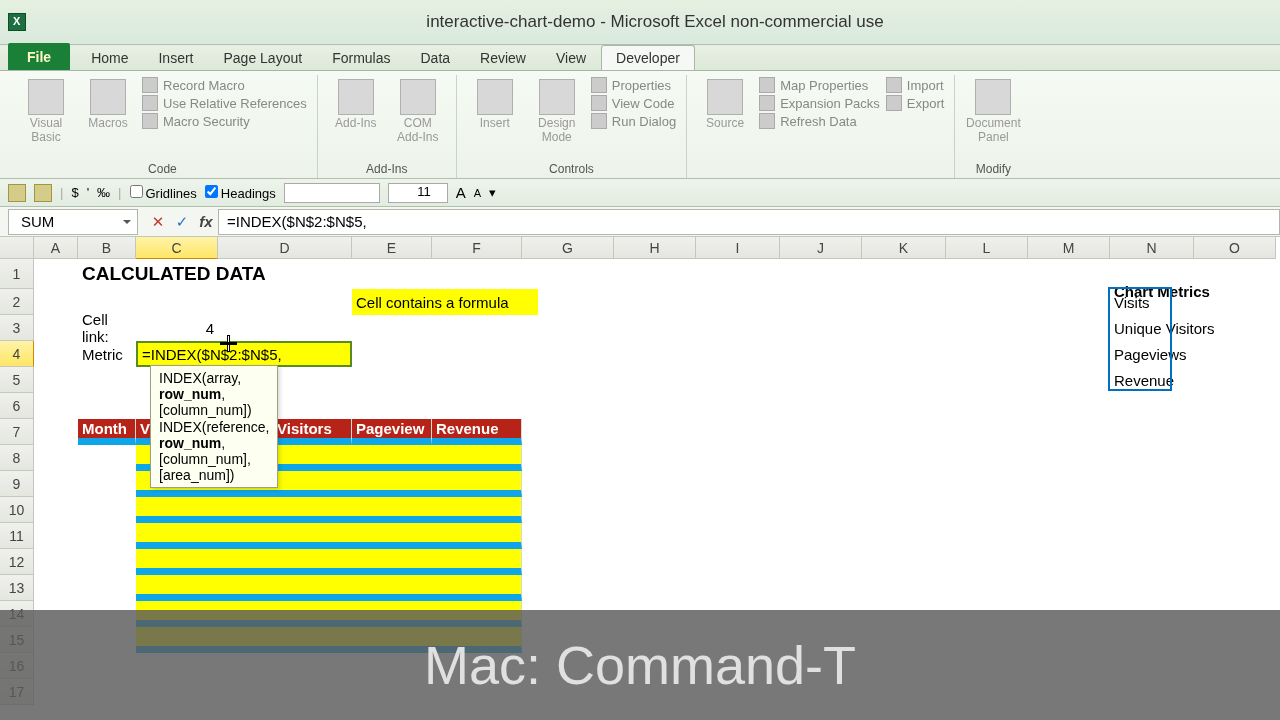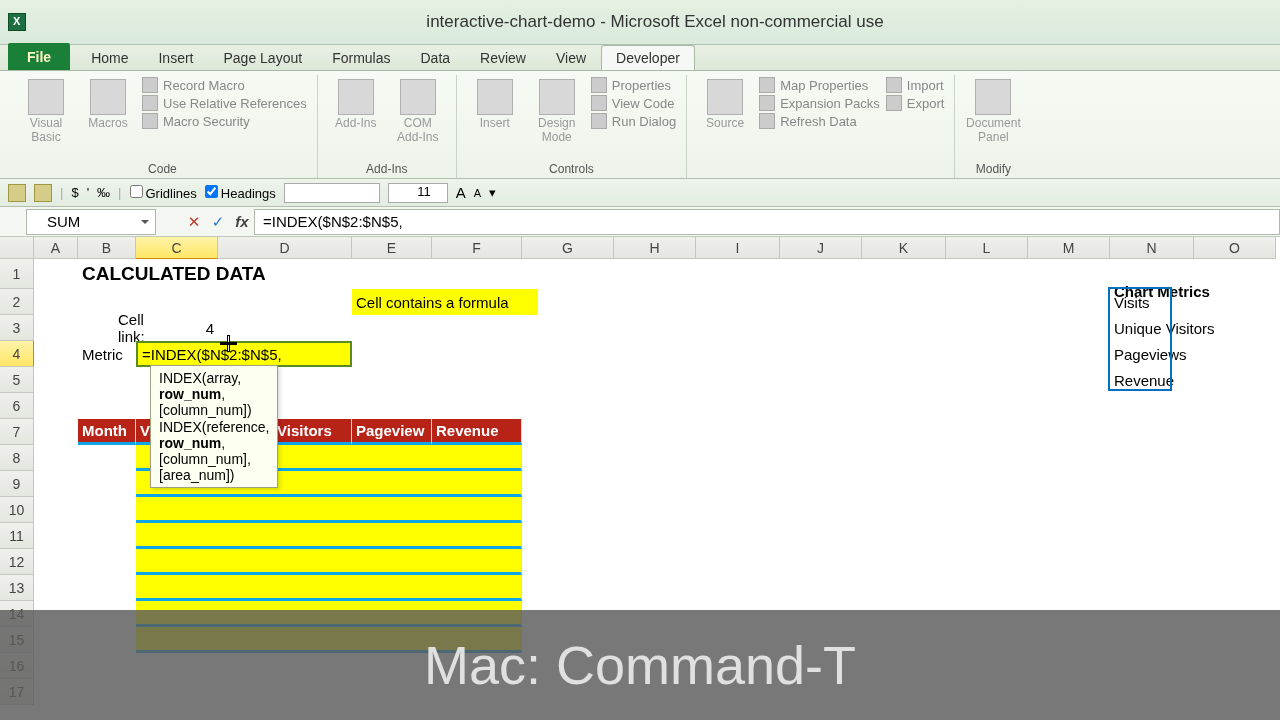--- a/index.html
+++ b/index.html
@@ -28,37 +28,37 @@
 .small-btn .sicon { width: 16px; height: 16px; background: #ccc; border: 1px solid #aaa; }
 
 .toolbar { height: 28px; background: linear-gradient(#eef4eb, #e2ece0); border-bottom: 1px solid #b0c0ac; display: flex; align-items: center; padding: 0 8px; gap: 8px; font-size: 13px; }
 .toolbar .tb-icon { width: 18px; height: 18px; background: #d4cc88; border: 1px solid #a09840; }
 .toolbar input[type=checkbox] { margin-right: 3px; }
 .toolbar .fsize { width: 60px; height: 20px; border: 1px solid #aaa; background: #fff; text-align: right; padding-right: 16px; font-size: 13px; position: relative; }
 .toolbar .sep { color: #aaa; }
 .toolbar .combo { width: 96px; height: 20px; border: 1px solid #aaa; background: #fff; }
 
 .formula-row { height: 30px; display: flex; align-items: center; border-bottom: 1px solid #c0c8bc; background: #f4f6f2; }
-.name-box { width: 130px; height: 26px; border: 1px solid #b0b8ac; background: #fff; margin: 0 26px; display: flex; align-items: center; padding: 0 20px; font-size: 15px; position: relative; }
+.name-box { width: 130px; height: 26px; border: 1px solid #b0b8ac; background: #fff; margin: 0 8px; display: flex; align-items: center; padding: 0 12px; font-size: 15px; position: relative; }
 .name-box::after { content: ''; position: absolute; right: 6px; top: 10px; border: 4px solid transparent; border-top-color: #555; }
 .fb-icon { width: 20px; height: 20px; display: flex; align-items: center; justify-content: center; font-size: 15px; color: #c0392b; margin: 0 2px; cursor: pointer; }
 .fb-icon.check { color: #2273c9; }
 .fb-icon.fx { color: #444; font-style: italic; font-weight: bold; }
 .formula-input { flex: 1; height: 26px; border: 1px solid #b0b8ac; background: #fff; padding: 0 8px; font-size: 15px; display: flex; align-items: center; }
 
 .grid-container { position: relative; }
 .corner { position: absolute; left: 0; top: 0; width: 34px; height: 22px; background: linear-gradient(#f0f0ec, #e4e6e0); border-right: 1px solid #c4c6c0; border-bottom: 1px solid #c4c6c0; }
 .col-headers { position: absolute; left: 34px; top: 0; height: 22px; display: flex; }
 .col-h { background: linear-gradient(#f0f0ec, #e4e6e0); border-right: 1px solid #c4c6c0; border-bottom: 1px solid #c4c6c0; text-align: center; font-size: 14px; color: #444; line-height: 22px; }
 .col-h.active { background: linear-gradient(#fff3a8, #ffe666); border-bottom-color: #d08800; }
 .row-headers { position: absolute; left: 0; top: 22px; width: 34px; }
 .row-h { background: linear-gradient(#f0f0ec, #e4e6e0); border-right: 1px solid #c4c6c0; border-bottom: 1px solid #c4c6c0; text-align: center; font-size: 14px; color: #444; }
 .row-h.active { background: linear-gradient(#fff3a8, #ffe666); border-right-color: #d08800; }
 .cells { position: absolute; left: 34px; top: 22px; }
-.cell { position: absolute; border-right: 1px solid #d8dad4; border-bottom: 3px solid #0ea5e9; font-size: 15px; padding: 2px 4px; display: flex; align-items: center; }
+.cell { position: absolute; border-right: 1px solid #d8dad4; border-bottom: 7px solid #0ea5e9; font-size: 15px; padding: 2px 4px; display: flex; align-items: center; }
 
 .overlay-text { position: absolute; bottom: 0; left: 0; right: 0; height: 110px; background: rgba(90,90,90,0.82); display: flex; align-items: center; justify-content: center; }
 .overlay-text span { font-size: 54px; color: #e0e0e0; font-weight: 300; }
 
 .tooltip { position: absolute; background: #fdfff0; border: 1px solid #a0a080; padding: 4px 8px; font-size: 14px; box-shadow: 2px 2px 4px rgba(0,0,0,0.15); z-index: 5; }
 .tooltip .line2 { margin-top: 1px; }
 .tooltip b { font-weight: bold; }
 
 .cursor-plus { position: absolute; width: 17px; height: 17px; z-index: 10; }
 .cursor-plus::before, .cursor-plus::after { content: ''; position: absolute; background: #000; }
@@ -261,21 +261,21 @@
       <div class="row-h" style="height: 26px; line-height: 26px;">12</div>
       <div class="row-h" style="height: 26px; line-height: 26px;">13</div>
       <div class="row-h" style="height: 26px; line-height: 26px;">14</div>
       <div class="row-h" style="height: 26px; line-height: 26px;">15</div>
       <div class="row-h" style="height: 26px; line-height: 26px;">16</div>
       <div class="row-h" style="height: 26px; line-height: 26px;">17</div>
     </div>
   <div class="cells" id="cells">
       <div class="cell" style="left: 44px; top: 0px; width: 300px; height: 30px; font-weight: bold; font-size: 19px; border-right: none; border-bottom: none;">CALCULATED DATA</div>
       <div class="cell" style="left: 318px; top: 30px; width: 186px; height: 26px; background: rgb(255, 255, 0); border-right: none; border-bottom: none;">Cell contains a formula</div>
-      <div class="cell" style="left: 44px; top: 56px; width: 58px; height: 26px; border-right: none; border-bottom: none; margin-left: 36px;">Cell link:</div>
+      <div class="cell" style="left: 44px; top: 56px; width: 58px; height: 26px; border-right: none; border-bottom: none;">Cell link:</div>
       <div class="cell" style="left: 102px; top: 56px; width: 82px; height: 26px; justify-content: flex-end; border-right: none; border-bottom: none;">4</div>
       <div class="cell" style="left: 44px; top: 82px; width: 58px; height: 26px; border-right: none; border-bottom: none; text-align: center;">Metric</div>
       <div class="cell" style="left: 1076px; top: 17px; width: 130px; height: 30px; font-weight: bold; border-right: none; border-bottom: none;">Chart Metrics</div>
       <div class="cell" style="left: 1076px; top: 30px; width: 130px; height: 26px; border-right: none; border-bottom: none;">Visits</div>
       <div class="cell" style="left: 1076px; top: 56px; width: 130px; height: 26px; border-right: none; border-bottom: none;">Unique Visitors</div>
       <div class="cell" style="left: 1076px; top: 82px; width: 130px; height: 26px; border-right: none; border-bottom: none;">Pageviews</div>
       <div class="cell" style="left: 1076px; top: 108px; width: 130px; height: 26px; border-right: none; border-bottom: none;">Revenue</div>
       <div class="cell" style="left: 44px; top: 160px; width: 58px; height: 26px; background: rgb(184, 35, 24); color: rgb(255, 255, 255); font-weight: bold;">Month</div>
       <div class="cell" style="left: 102px; top: 160px; width: 82px; height: 26px; background: rgb(184, 35, 24); color: rgb(255, 255, 255); font-weight: bold;">Visits</div>
       <div class="cell" style="left: 184px; top: 160px; width: 134px; height: 26px; background: rgb(184, 35, 24); color: rgb(255, 255, 255); font-weight: bold;">Unique Visitors</div>

